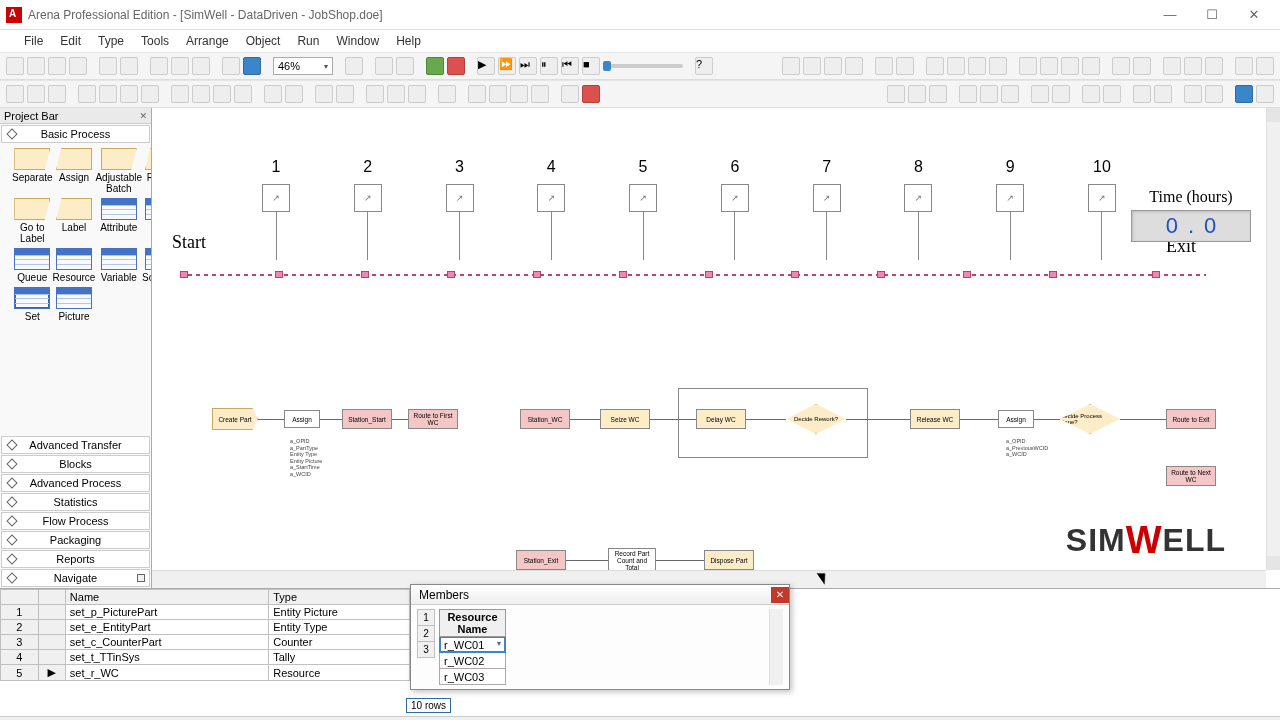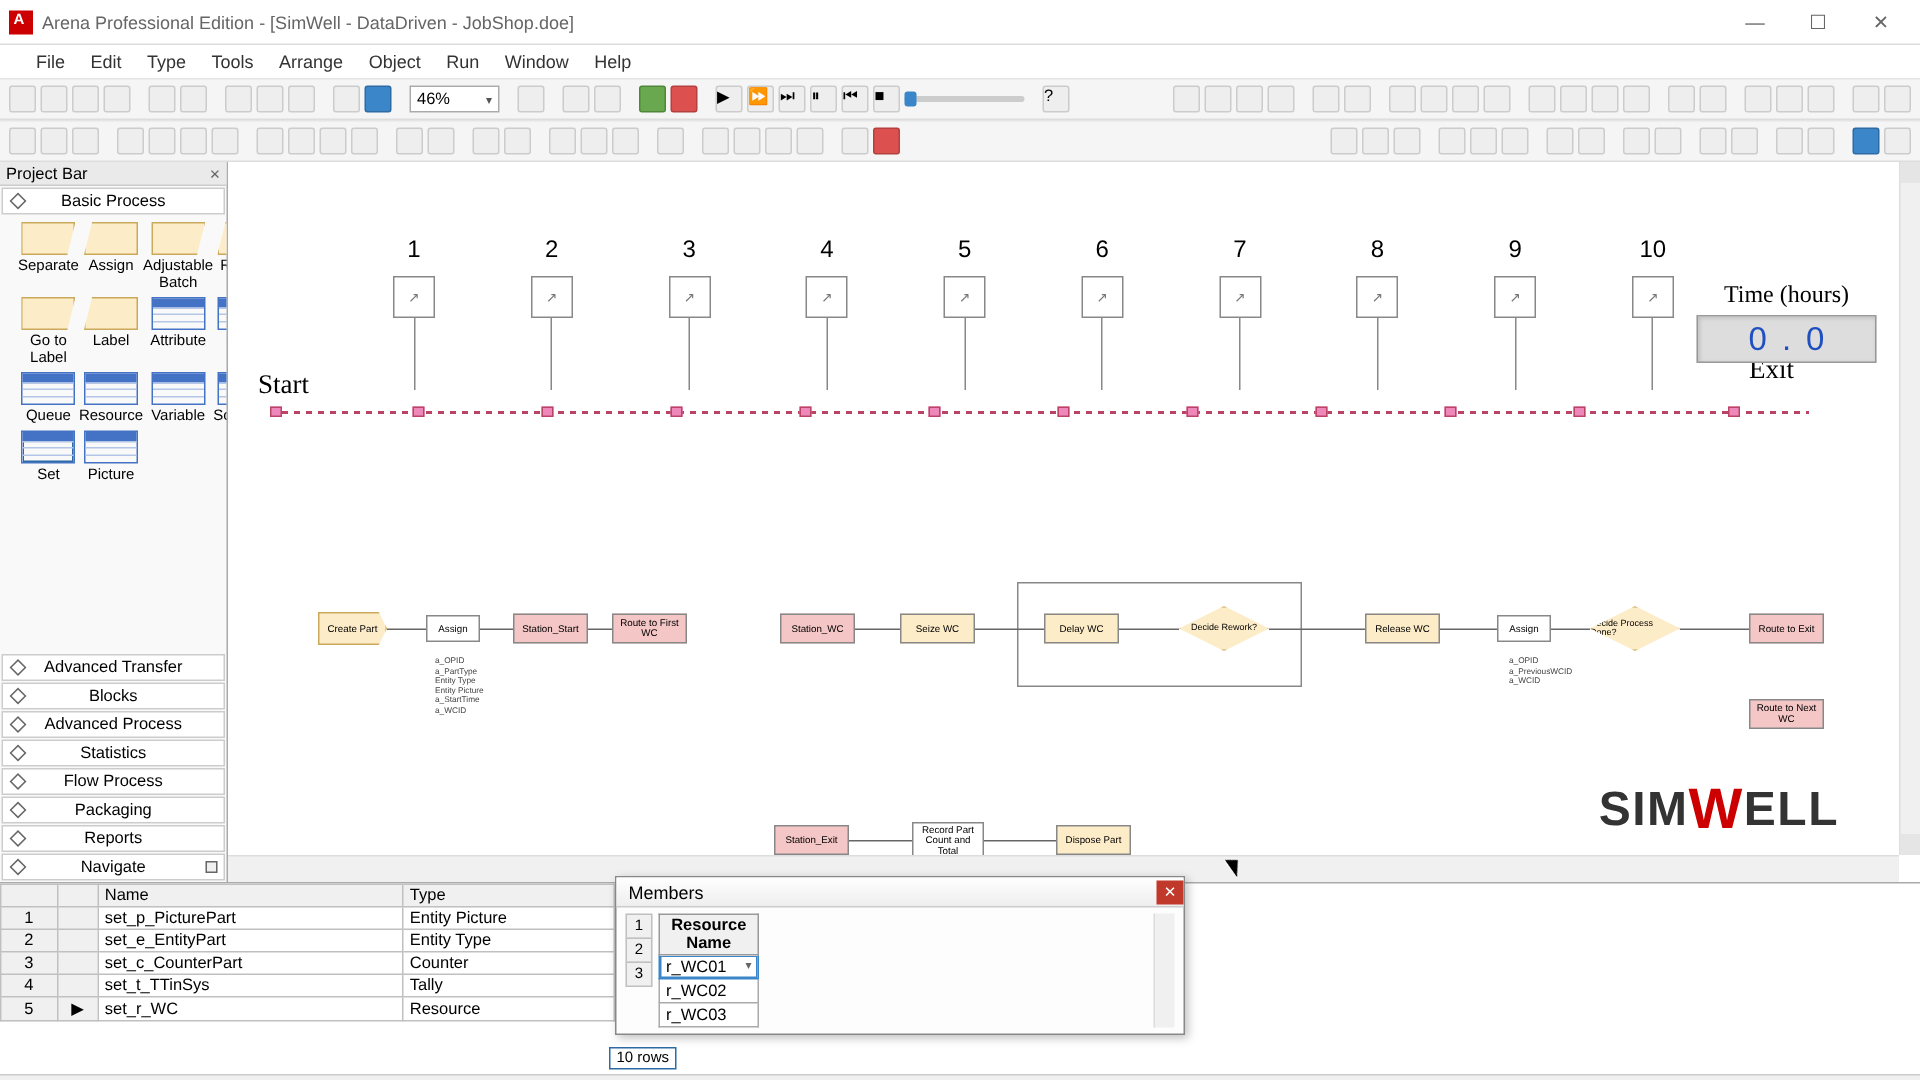--- a/index.html
+++ b/index.html
@@ -55,21 +55,21 @@
 .canvas-scroll-h { position: absolute; left: 0; right: 14px; bottom: 0; height: 18px; background: #f0f0f0; border-top: 1px solid #ddd; }
 .canvas { position: absolute; left: 0; right: 14px; top: 0; bottom: 18px; }
 
 .station-row { position: absolute; left: 110px; right: 150px; top: 50px; display: flex; justify-content: space-between; }
 .station { display: flex; flex-direction: column; align-items: center; font-size: 16px; font-family: Georgia, serif; }
 .station .num { margin-bottom: 8px; }
 .station .box { width: 28px; height: 28px; border: 1px solid #888; background: #fff; display: flex; align-items: center; justify-content: center; }
 .station .box::after { content: "↗"; font-size: 9px; color: #777; }
 .station .stem { width: 1px; height: 48px; background: #888; }
 
-.start-label { position: absolute; left: 20px; top: 138px; font-family: Georgia, serif; font-size: 18px; }
+.start-label { position: absolute; left: 20px; top: 124px; font-family: Georgia, serif; font-size: 18px; }
 .exit-label { position: absolute; right: 70px; top: 128px; font-family: Georgia, serif; font-size: 18px; }
 .rail { position: absolute; left: 28px; right: 60px; top: 166px; height: 2px; background: repeating-linear-gradient(90deg, #b46 0 4px, transparent 4px 8px); }
 .rail-node { position: absolute; top: 163px; width: 8px; height: 7px; background: #e8b; border: 1px solid #b46; }
 
 .time-box { position: absolute; right: 15px; top: 40px; text-align: center; }
 .time-box .lbl { font-family: Georgia, serif; font-size: 16px; margin-top: 40px; }
 .time-box .disp { margin-top: 4px; width: 120px; height: 32px; background: #ddd; border: 1px solid #999; box-shadow: inset 1px 1px 3px #bbb; display: flex; align-items: center; justify-content: center; gap: 10px; color: #2050c0; font-family: Courier, monospace; font-size: 22px; }
 
 
 .flow { position: absolute; left: 60px; top: 290px; right: 10px; }

